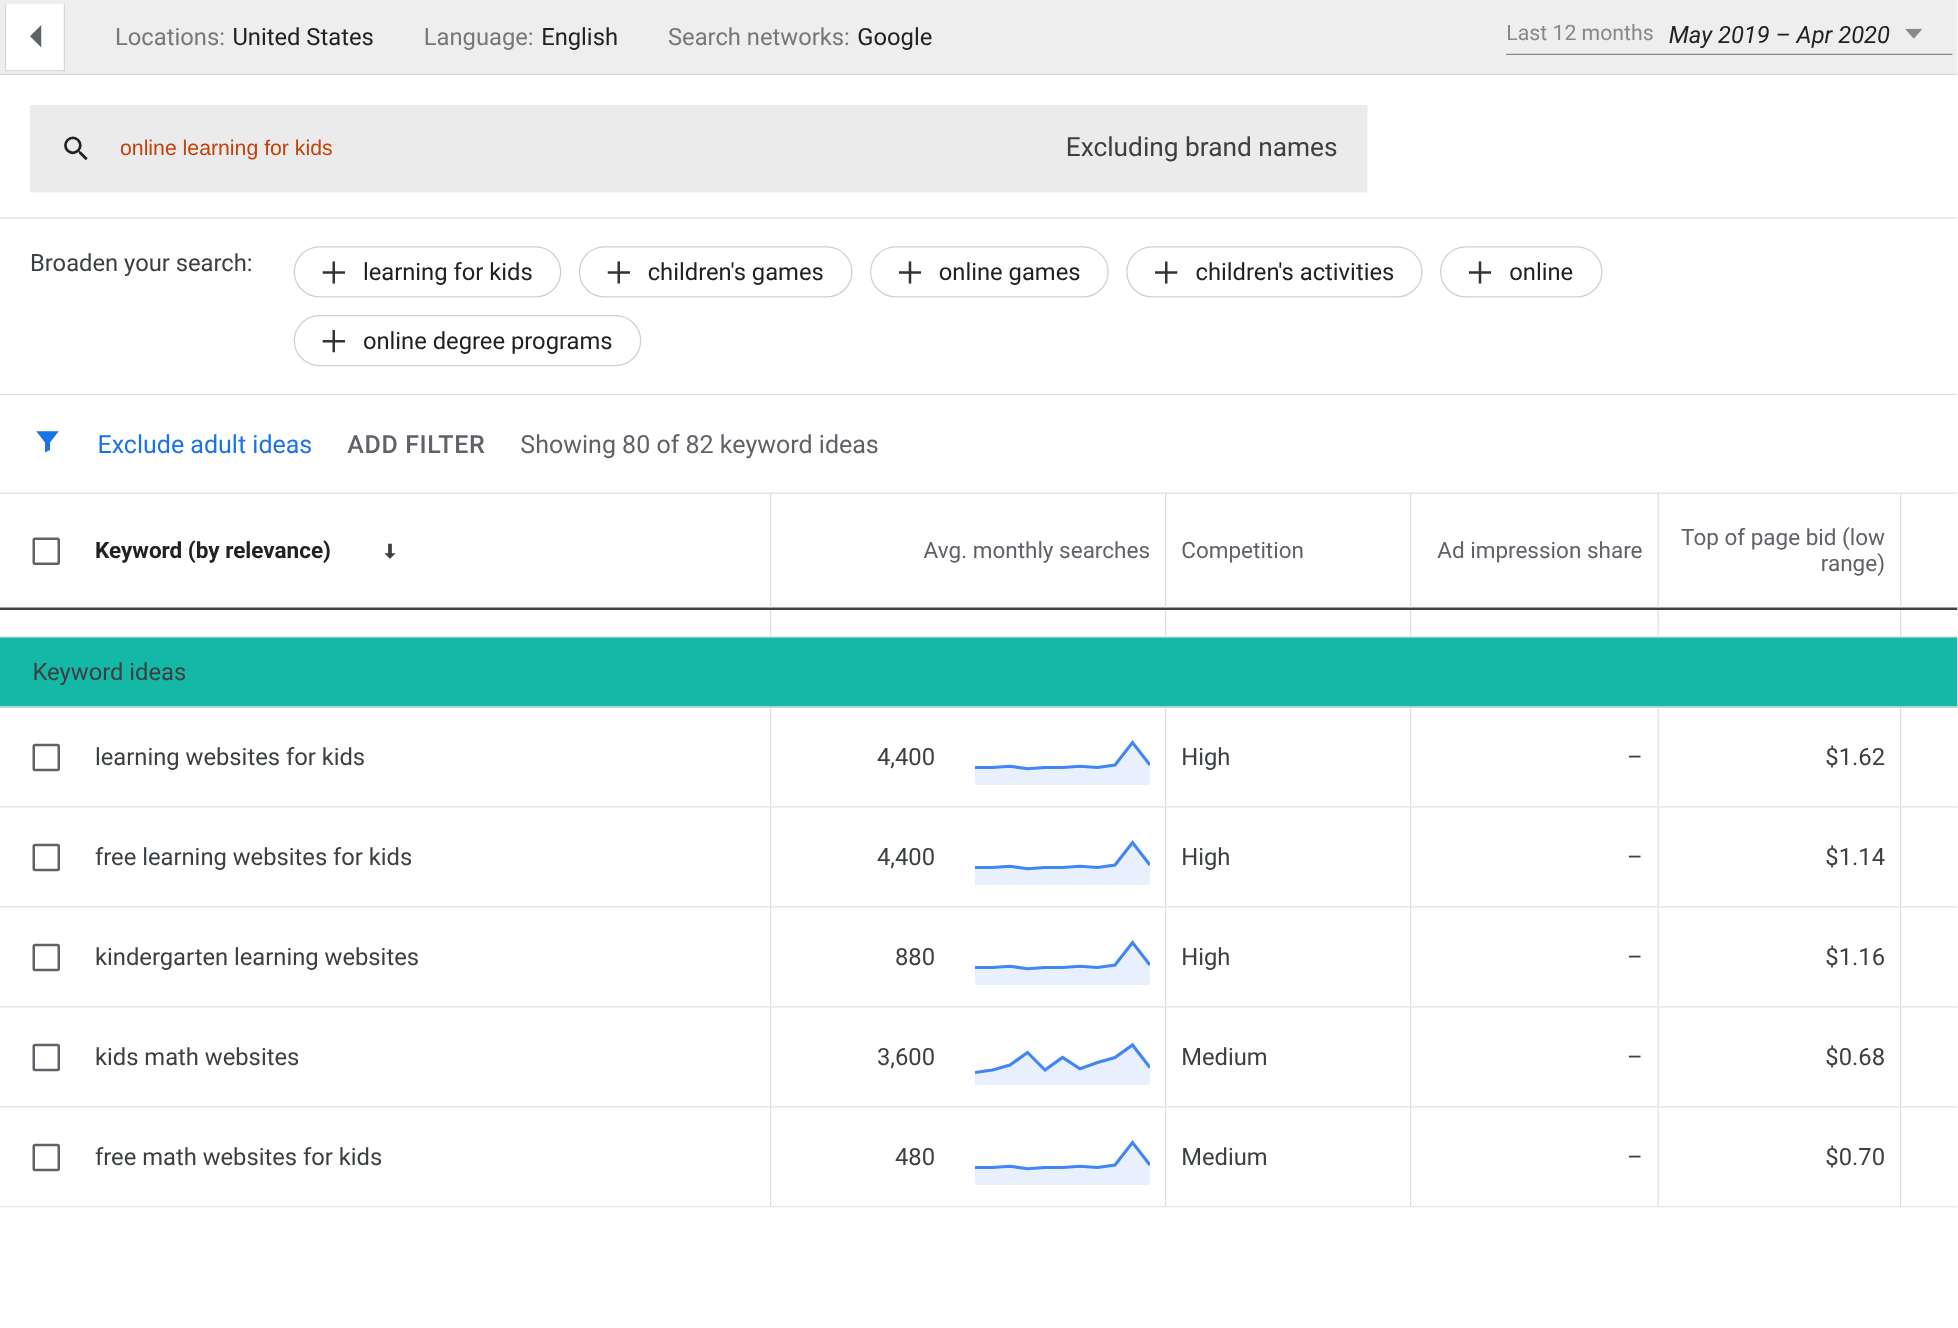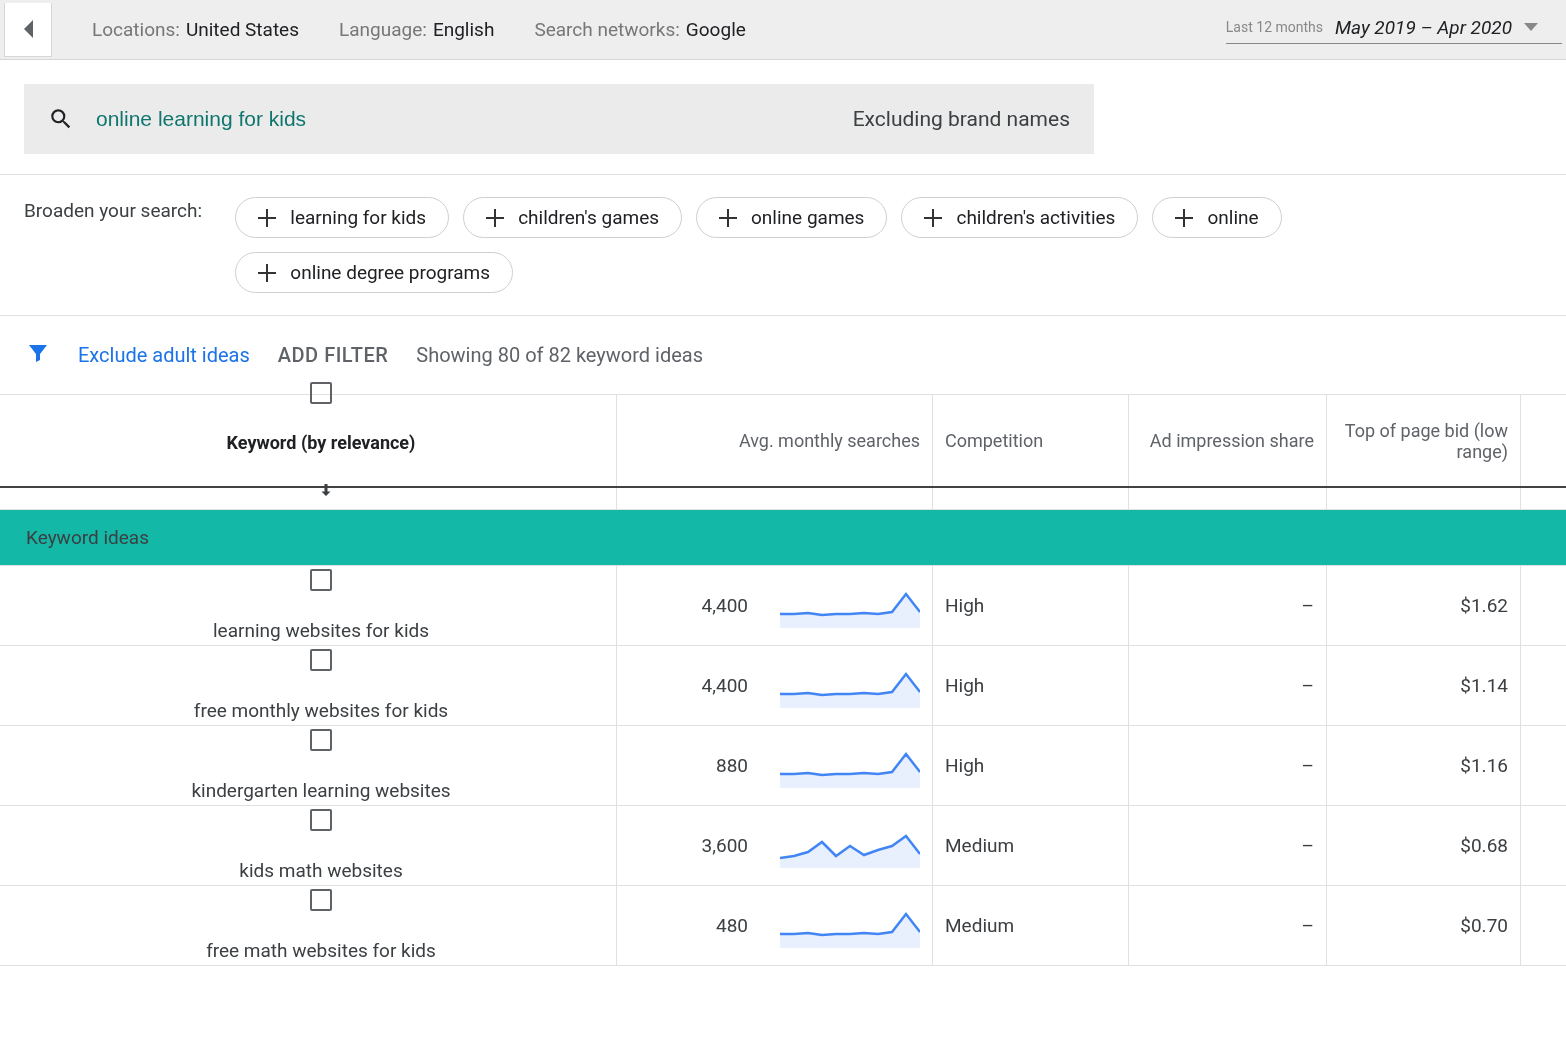--- a/index.html
+++ b/index.html
@@ -41,41 +41,41 @@
   .setting-value { color: #202124; }
   .date-group {
     margin-left: auto;
     display: flex;
     align-items: center;
     gap: 12px;
     padding-right: 24px;
     border-bottom: 1px solid #888;
     padding-bottom: 4px;
   }
-  .date-prefix { color: #888; font-size: 14px; }
+  .date-prefix { color: #888; font-size: 17px; }
   .date-range { color: #202124; font-size: 19px; font-style: italic; }
   .date-group svg { fill: #888; }
 
   .searchbar-row {
     padding: 24px 24px 20px 24px;
   }
   .searchbar {
     display: flex;
     align-items: center;
     background: #ebebeb;
     height: 70px;
     width: 1070px;
     padding: 0 24px;
   }
   .searchbar svg { fill: #202124; }
   .search-term {
     flex: 1;
     padding-left: 22px;
-    font-size: 21px;
-    color: #0f766e;
+    font-size: 17px;
+    color: #c2410c;
     border: none;
     background: transparent;
     outline: none;
   }
   .search-tag {
     font-size: 21px;
     color: #3c4043;
   }
 
   .broaden-row {
@@ -127,21 +127,21 @@
 
   .cols-header {
     display: flex;
     border-top: 1px solid #e0e0e0;
     border-bottom: 2px solid #424242;
     height: 94px;
     align-items: center;
     color: #5f6368;
     font-size: 18px;
   }
-  .col-kw { width: 616px; display: flex; align-items: center; padding-left: 26px; gap: 28px; font-weight: 700; color: #202124; flex-direction: column;}
+  .col-kw { width: 616px; display: flex; align-items: center; padding-left: 26px; gap: 28px; font-weight: 700; color: #202124;}
   .col-searches { width: 316px; text-align: right; padding-right: 12px; border-left: 1px solid #e0e0e0; height:100%; display:flex; align-items:center; justify-content:flex-end;}
   .col-comp { width: 196px; padding-left: 12px; border-left: 1px solid #e0e0e0; height:100%; display:flex; align-items:center;}
   .col-imp { width: 198px; text-align: right; padding-right: 12px; border-left: 1px solid #e0e0e0; height:100%; display:flex; align-items:center; justify-content:flex-end;}
   .col-bid { width: 194px; text-align: right; padding-right: 12px; border-left: 1px solid #e0e0e0; height:100%; display:flex; align-items:center; justify-content:flex-end;}
   .col-end { flex:1; border-left: 1px solid #e0e0e0; height:100%;}
   .sort-arrow { margin-left: 10px; }
 
   .spacer-row { height: 22px; border-bottom: 1px solid #e0e0e0; display:flex;}
   .spacer-cell { border-left: 1px solid #e0e0e0; height:100%; }
 
@@ -318,21 +318,21 @@
         <span>–</span>
       </div>
       <div class="col-bid">
         <span>$1.62</span>
       </div>
       <div class="col-end"></div>
     </div>
     <div class="data-row">
       <div class="col-kw" style="font-weight:400;color:#3c4043">
         <div class="checkbox"></div>
-        <span>free monthly websites for kids</span>
+        <span>free learning websites for kids</span>
       </div>
       <div class="col-searches" style="justify-content:flex-end;align-items:center;gap:0">
         <span class="num">4,400</span>
         <svg class="sparkline" viewBox="0 0 140 44">
           <polygon points="0,44 0,30 14,30 28,29 42,31 56,30 70,30 84,29 98,30 112,28 126,10 140,28 140,44"></polygon>
           <polyline points="0,30 14,30 28,29 42,31 56,30 70,30 84,29 98,30 112,28 126,10 140,28"></polyline>
         </svg>
       </div>
       <div class="col-comp">
         <span>High</span>

